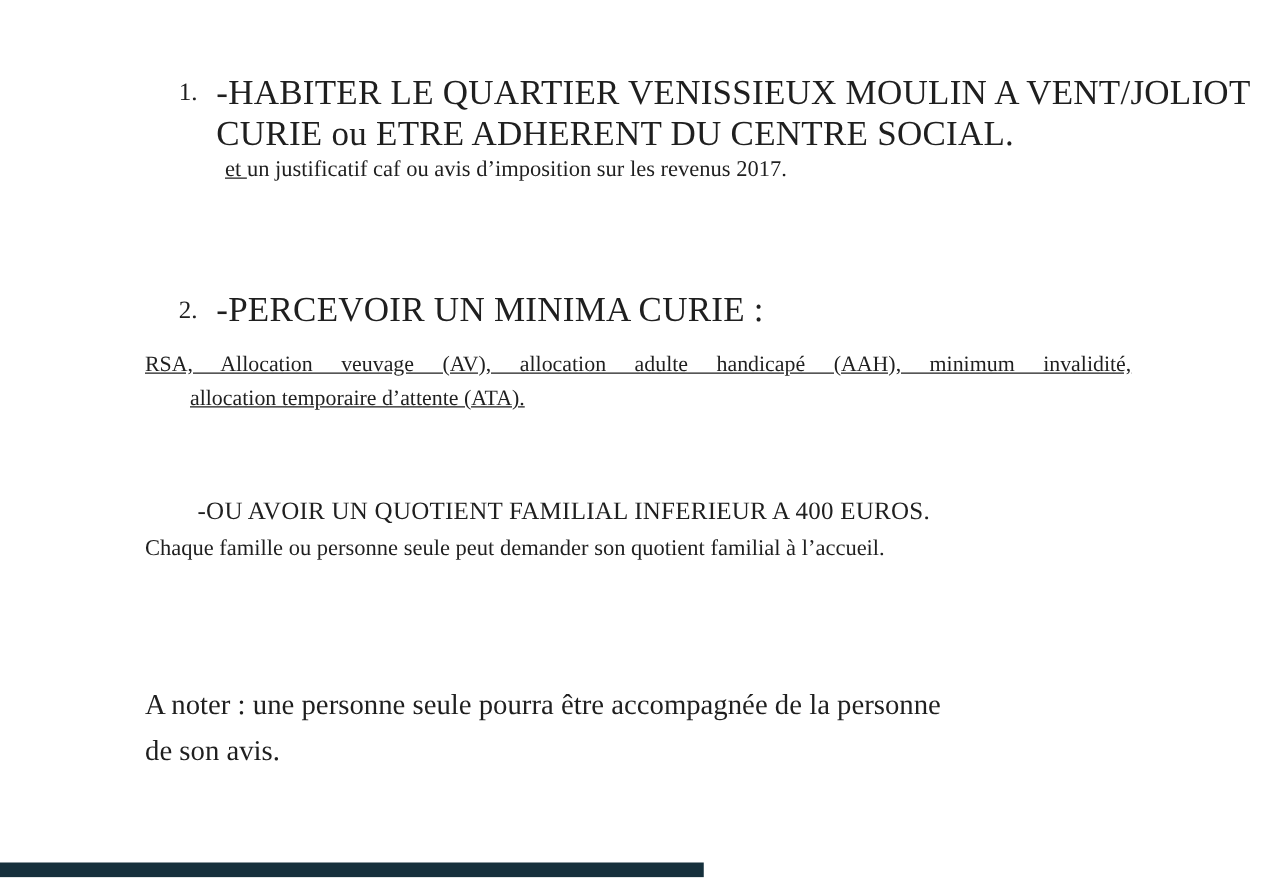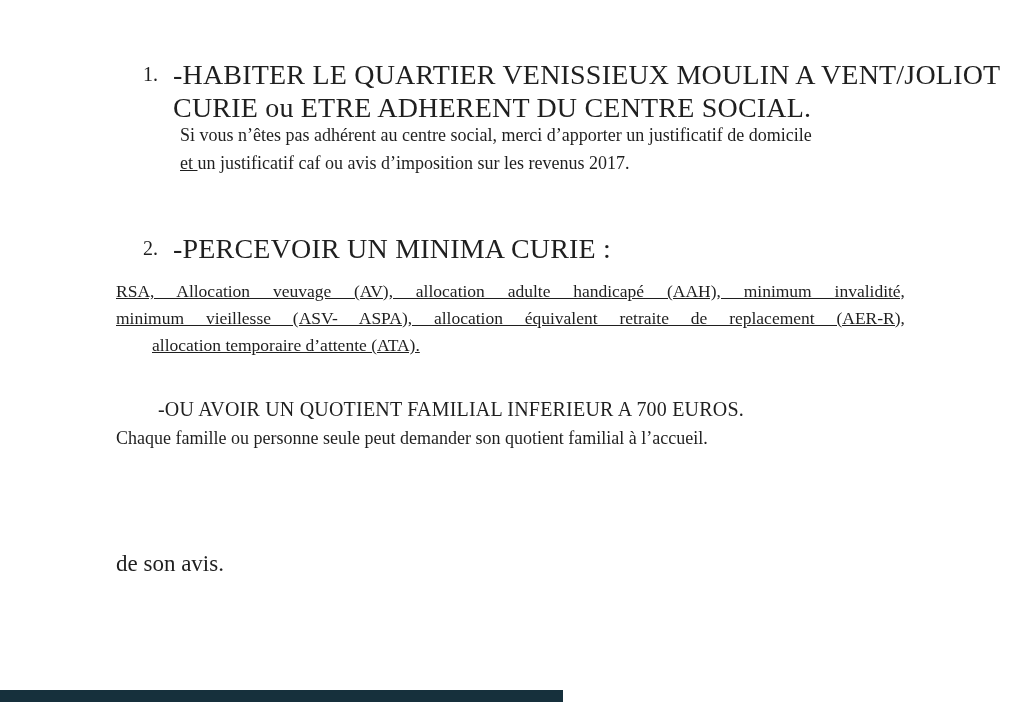--- a/index.html
+++ b/index.html
@@ -90,40 +90,39 @@
 
   <div class="abs list-item" style="left:143px; top:58px; width:772px;">
     <div class="item-number">1.</div>
     <div class="item-body">
       <div class="heading-line">-HABITER LE QUARTIER VENISSIEUX MOULIN A VENT/JOLIOT</div>
       <div class="heading-line">CURIE ou ETRE ADHERENT DU CENTRE SOCIAL.</div>
     </div>
   </div>
 
   <div class="abs" style="left:180px; top:122px;">
-    <div class="note-line">Si vous n’êtes pas adhérent au centre social, merci d’apporter un justificatif de domicile</div>
     <div class="note-line"><span class="u">et </span><span>un justificatif caf ou avis d’imposition sur les revenus 2017.</span></div>
   </div>
 
   <div class="abs list-item" style="left:143px; top:232px; width:772px;">
     <div class="item-number">2.</div>
     <div class="item-body">
       <div class="heading-line">-PERCEVOIR UN MINIMA CURIE :</div>
     </div>
   </div>
 
   <div class="abs para" style="left:116px; top:278px;text-decoration:underline;">
     <div class="para-line">RSA, Allocation veuvage (AV), allocation adulte handicapé (AAH), minimum invalidité,</div>
-    <div class="para-line">minimum vieillesse (ASV- ASPA), allocation équivalent retraite de replacement (AER-R),</div>
     <div class="para-line last">allocation temporaire d’attente (ATA).</div>
   </div>
 
-  <div class="abs subheading" style="left:158px; top:398px;">-OU AVOIR UN QUOTIENT FAMILIAL INFERIEUR A 700 EUROS.</div>
+  <div class="abs subheading" style="left:158px; top:398px;">-OU AVOIR UN QUOTIENT FAMILIAL INFERIEUR A 400 EUROS.</div>
 
   <div class="abs subnote" style="left:116px; top:428px;">Chaque famille ou personne seule peut demander son quotient familial à l’accueil.</div>
 
   <div class="abs" style="left:116px; top:545px;">
+    <div class="footer-note-line">A noter : une personne seule pourra être accompagnée de la personne</div>
     <div class="footer-note-line">de son avis.</div>
   </div>
 
   <div class="abs bottom-bar" style="background: rgb(22, 48, 60);"></div>
 
 </div>
 
 </body></html>

